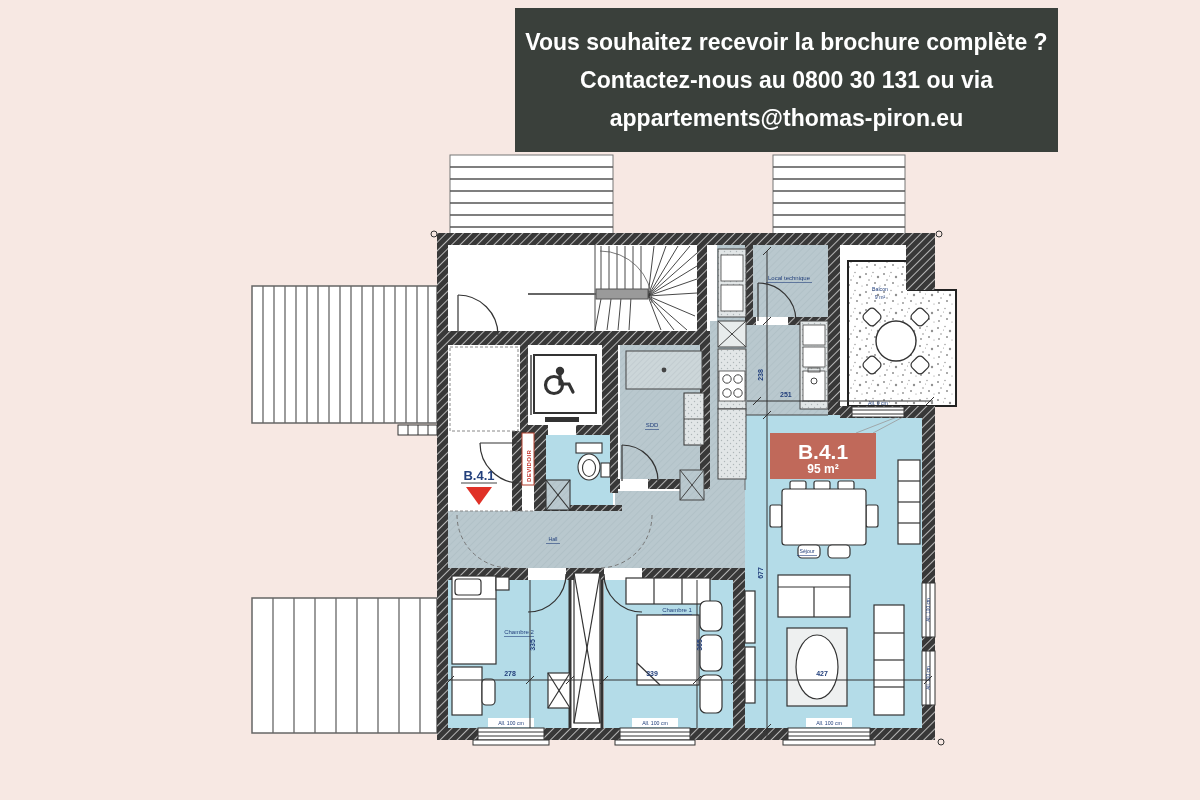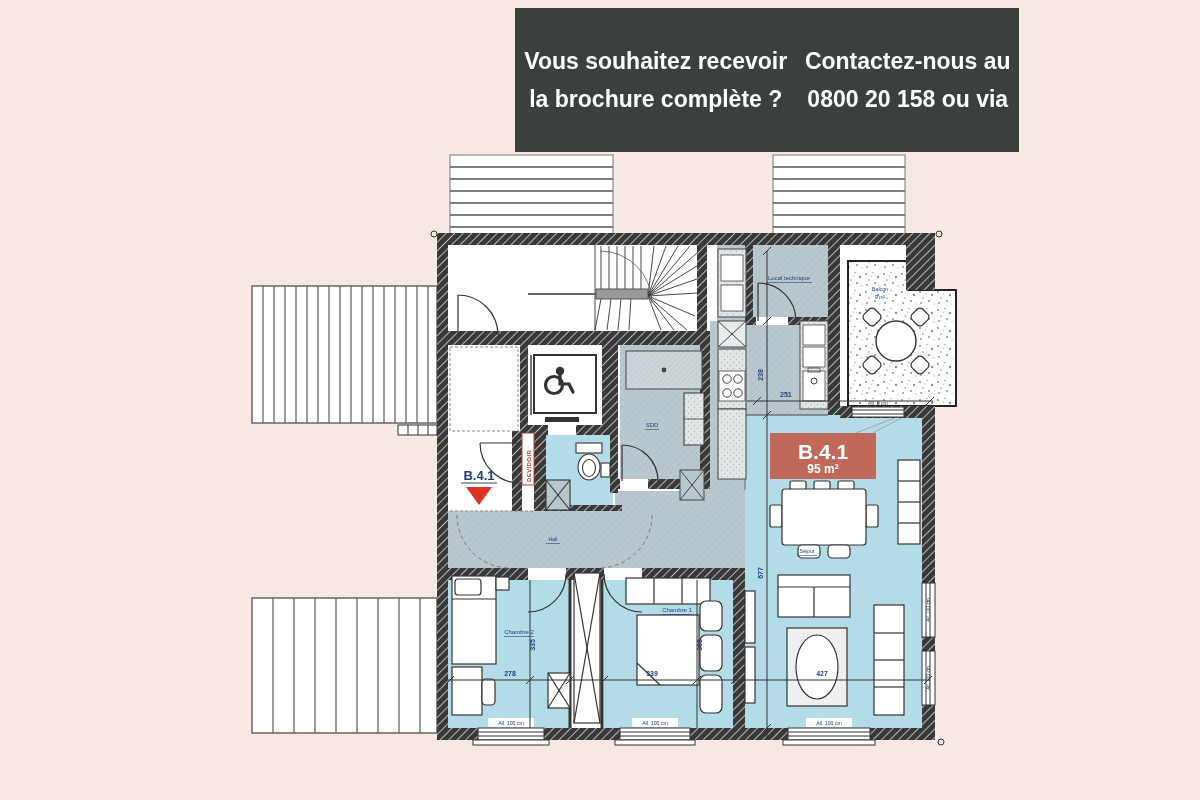--- a/index.html
+++ b/index.html
@@ -2,37 +2,38 @@
 <html><head>
 <meta charset="utf-8">
 <style>
   html,body{margin:0;padding:0;}
   body{
     width:1200px;height:800px;position:relative;overflow:hidden;
     background:#f7e8e3;
     font-family:"Liberation Sans", sans-serif;
   }
   .banner{
-    position:absolute;left:515px;top:8px;width:504px;height:144px;
+    position:absolute;left:515px;top:8px;width:543px;height:144px;
     background:#3a403b;color:#ffffff;
-    display:flex;flex-direction:row;justify-content:center;align-items:center;
+    display:flex;flex-direction:column;justify-content:center;align-items:center;
     text-align:center;font-weight:bold;font-size:23px;line-height:38px;
   }
   .plan-wrap{position:absolute;left:240px;top:148px;width:725px;height:600px;}
   svg text{font-family:"Liberation Sans", sans-serif;}
   .lbl{fill:#23407c;font-size:6px;}
   .lbl-s{fill:#23407c;font-size:5.2px;}
   .dim{fill:#23407c;font-size:7px;font-weight:bold;}
 </style>
 </head>
 <body>
 
 <div class="banner">
   <div>Vous souhaitez recevoir la brochure complète ?</div>
-  <div>Contactez-nous au 0800 20 158 ou via</div>
+  <div>Contactez-nous au 0800 30 131 ou via</div>
+  <div>appartements@thomas-piron.eu</div>
 </div>
 
 <div class="plan-wrap">
 <svg width="725" height="600" viewBox="240 165 725 600" xmlns="http://www.w3.org/2000/svg">
   <defs>
     <pattern id="pw" width="6" height="6" patternUnits="userSpaceOnUse" patternTransform="rotate(45)">
       <rect width="6" height="6" fill="#383838"></rect>
       <line x1="0" y1="0" x2="0" y2="6" stroke="#d8d8d8" stroke-width="1.6"></line>
     </pattern>
     <pattern id="pf" width="5" height="5" patternUnits="userSpaceOnUse" patternTransform="rotate(45)">

